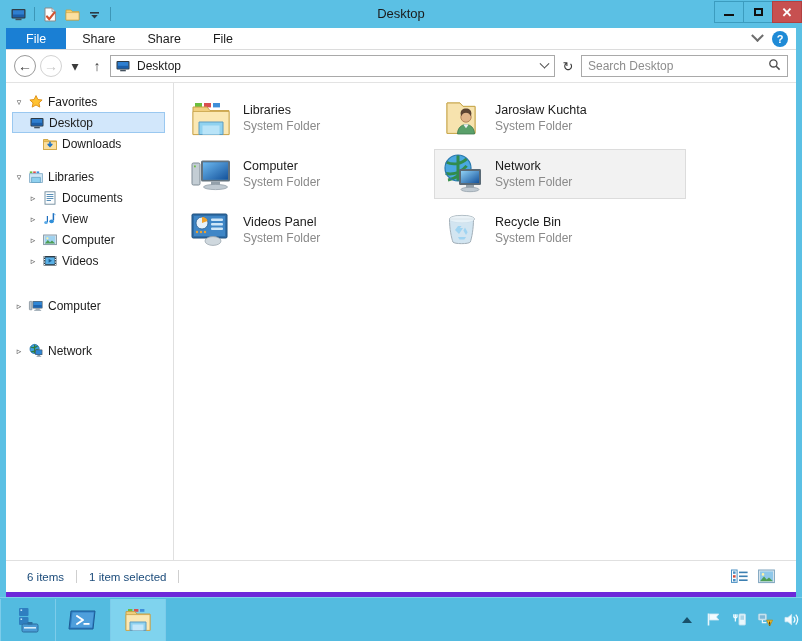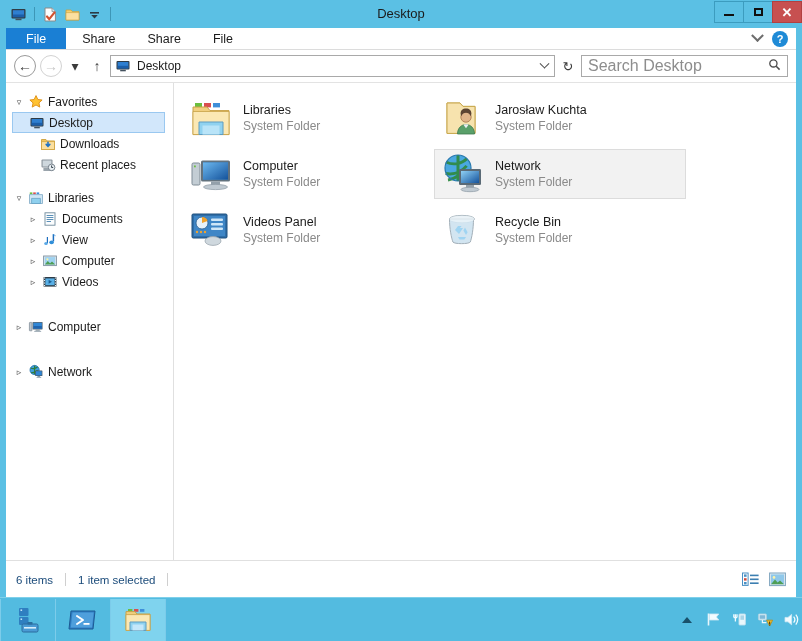--- a/index.html
+++ b/index.html
@@ -81,33 +81,33 @@
     display: flex; align-items: center; padding: 0 4px; gap: 6px;
     font-size: 12px; color: #1b1b1b; min-width: 0;
   }
   .addr-crumb { display: flex; align-items: center; gap: 6px; }
   .addr-right { margin-left: auto; display: flex; align-items: center; gap: 10px; padding-right: 2px; }
   .addr-chev { width: 7px; height: 7px; border-right: 1.6px solid #4a4a4a; border-bottom: 1.6px solid #4a4a4a; transform: rotate(45deg) translate(-2px,-2px); }
   .refresh { font-size: 13px; color: #3b3b3b; }
   .search-box {
     width: 207px; height: 22px; border: 1px solid #a9a9a9; background: #fff;
     display: flex; align-items: center; padding: 0 6px;
-    font-size: 16px; color: #8d8d8d;
+    font-size: 12px; color: #8d8d8d;
   }
   .search-ico { margin-left: auto; font-size: 12px; color: #555; }
 
   
   .body { display: flex; width: 790px; height: 477px; background: #fff; }
   .navpane {
     width: 168px; height: 477px; background: #fff;
     border-right: 1px solid #e0e0e0; padding-top: 8px;
     font-size: 12px; color: #1b1b1b; overflow: hidden;
   }
   .tree-row { display: flex; align-items: center; height: 21px; padding-left: 8px; gap: 4px; position: relative; }
-  .tree-row.indent1 { padding-left: 22px; margin-left: 12px; }
+  .tree-row.indent1 { padding-left: 36px; }
   .tree-row.indent2 { padding-left: 22px; }
   .tree-row.sel {
     background: #d2e7fb; border: 1px solid #9ac8f0;
     margin-left: 6px; margin-right: 8px; padding-left: 16px; height: 21px;
   }
   .exp-glyph { width: 10px; font-size: 9px; color: #4a4a4a; display: inline-block; text-align: center; }
   .tree-gap { height: 12px; }
   .ico16 { width: 16px; height: 16px; position: relative; flex: none; }
 
   
@@ -119,23 +119,23 @@
     border: 1px solid transparent;
   }
   .item.selected { background: #f2f2f2; border: 1px solid #dcdcdc; }
   .item-ico { width: 44px; height: 44px; position: relative; flex: none; }
   .item-txt { display: flex; flex-direction: column; justify-content: center; gap: 2px; }
   .item-name { font-size: 12.5px; color: #1b1b1b; }
   .item-sub { font-size: 12px; color: #8a8a8a; }
 
   
   .statusbar {
-    height: 38px; width: 790px; background: #fff;
+    height: 32px; width: 790px; background: #fff;
     border-top: 1px solid #e0e0e0;
-    display: flex; align-items: center; padding: 0 10px;
+    display: flex; align-items: center; padding: 0 21px;
     font-size: 11.5px; color: #1b4b7a;
   }
   .st-sep { width: 1px; height: 13px; background: #cfcfcf; margin: 0 12px; }
   .view-btns { margin-left: auto; display: flex; align-items: center; gap: 10px; }
   .vb { width: 17px; height: 15px; position: relative; }
 
   
   .taskbar {
     position: absolute; left: 0; top: 597px; width: 802px; height: 44px;
     background: #53bbe0; display: flex; align-items: center;
@@ -281,32 +281,20 @@
           <span class="ico16">
             <svg width="16" height="16" viewBox="0 0 16 16">
               <path d="M1.5 3.5 h4.4 l1.1 1.4 H14.5 v8.6 H1.5 Z" fill="#f2c55c" stroke="#c7992f" stroke-width="0.8"></path>
               <path d="M1.5 5.6 h13 v7.9 H1.5 Z" fill="#fbdf9e" stroke="#c7992f" stroke-width="0.6"></path>
               <path d="M8 6.2 v3.6 M6.2 8.4 L8 10.4 L9.8 8.4" stroke="#1f72c4" stroke-width="1.6" fill="none" stroke-linecap="round"></path>
             </svg>
           </span>
           <span>Downloads</span>
         </div>
 
-        <div class="tree-row indent1">
-          <span class="ico16">
-            <svg width="16" height="16" viewBox="0 0 16 16">
-              <rect x="1.5" y="2.5" width="11" height="8" rx="1" fill="#8a949c"></rect>
-              <rect x="2.6" y="3.5" width="8.8" height="6" fill="#cfd8de"></rect>
-              <rect x="3.4" y="10.8" width="9.6" height="3.2" fill="#9aa4ac"></rect>
-              <circle cx="11.6" cy="10.4" r="3.3" fill="#e8eef2" stroke="#6f7b84" stroke-width="0.9"></circle>
-              <path d="M11.6 8.4 v2.1 h1.6" stroke="#3b4750" stroke-width="1" fill="none"></path>
-            </svg>
-          </span>
-          <span>Recent places</span>
-        </div>
 
         <div class="tree-gap"></div>
 
         <div class="tree-row">
           <span class="exp-glyph">▿</span>
           <span class="ico16">
             <svg width="16" height="16" viewBox="0 0 16 16">
               <rect x="1.8" y="2.4" width="2.6" height="2" fill="#6bbf3f"></rect>
               <rect x="5.2" y="2.4" width="2.6" height="2" fill="#d94f4f"></rect>
               <rect x="8.6" y="2.4" width="2.6" height="2" fill="#3f8fd9"></rect>

